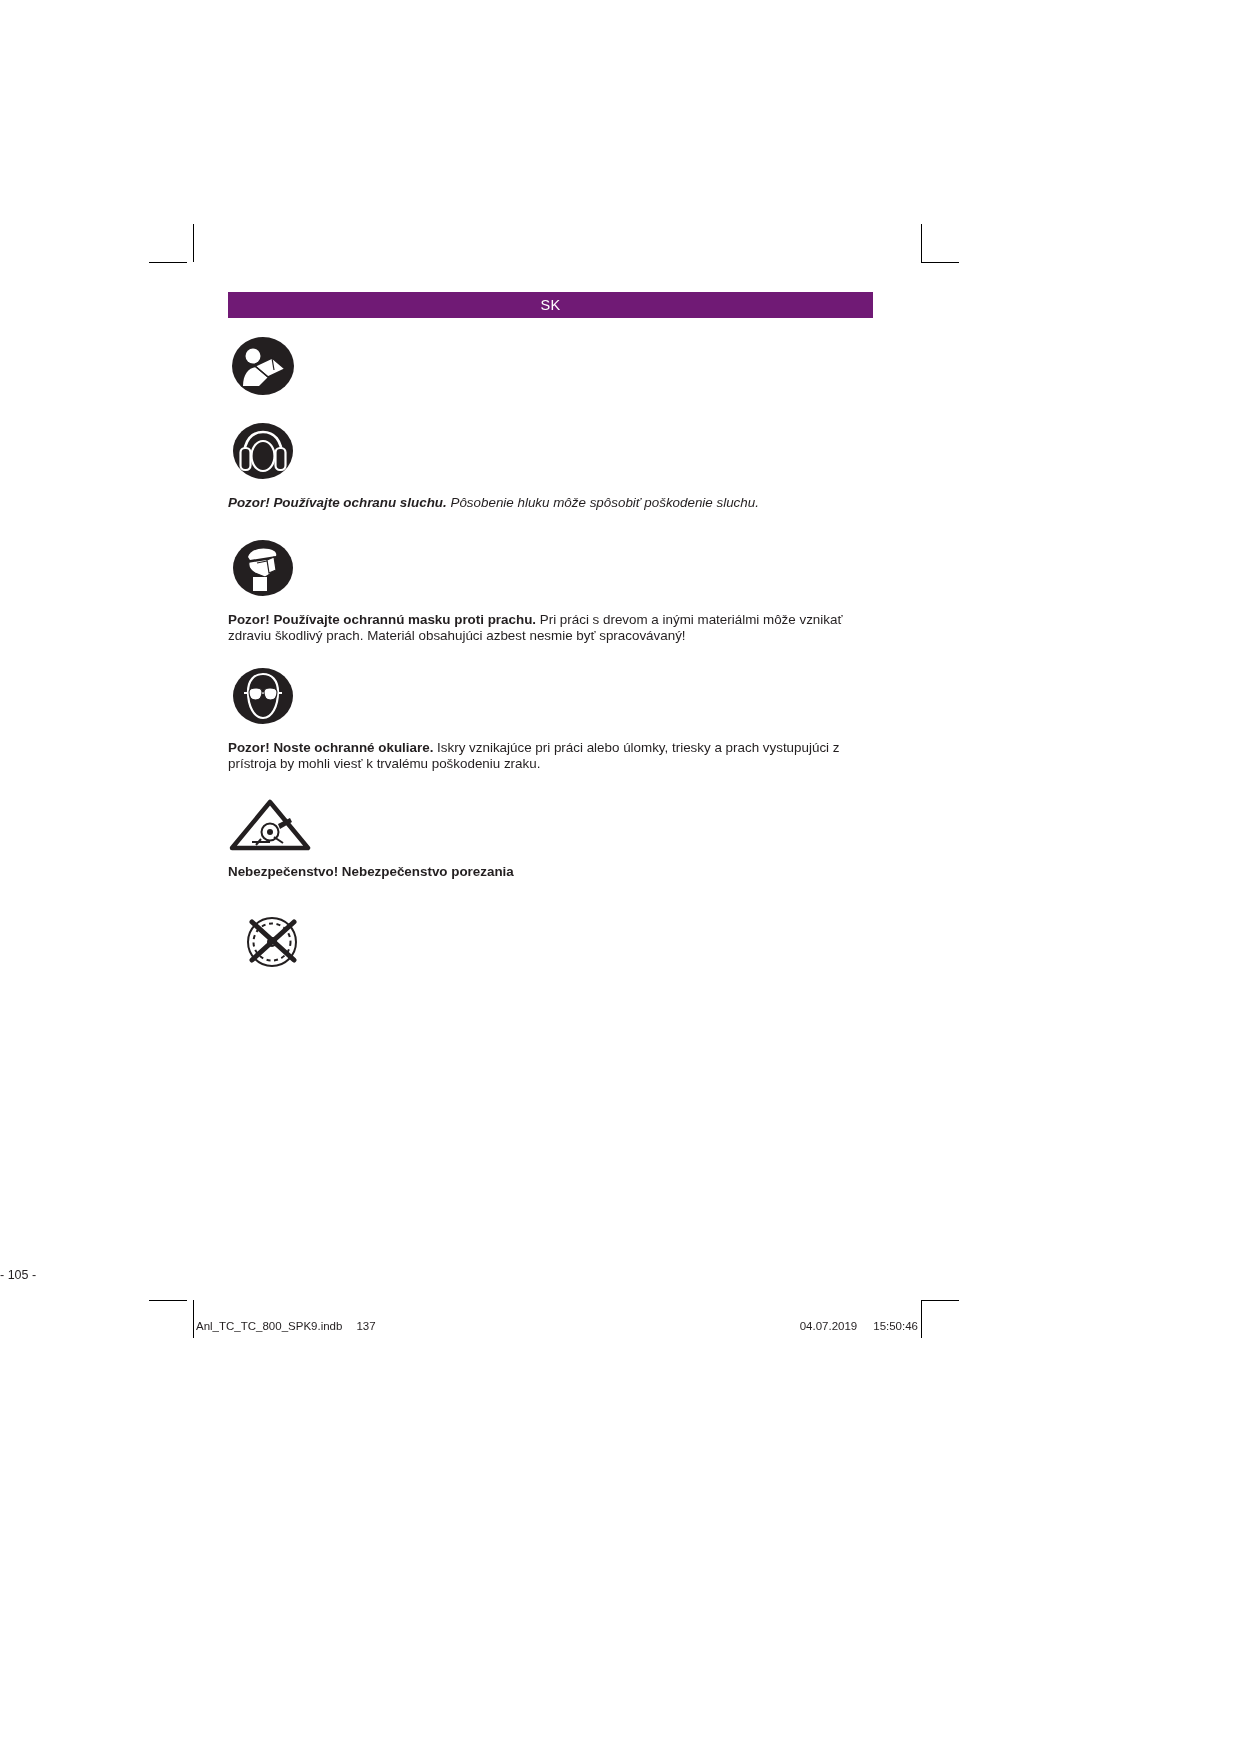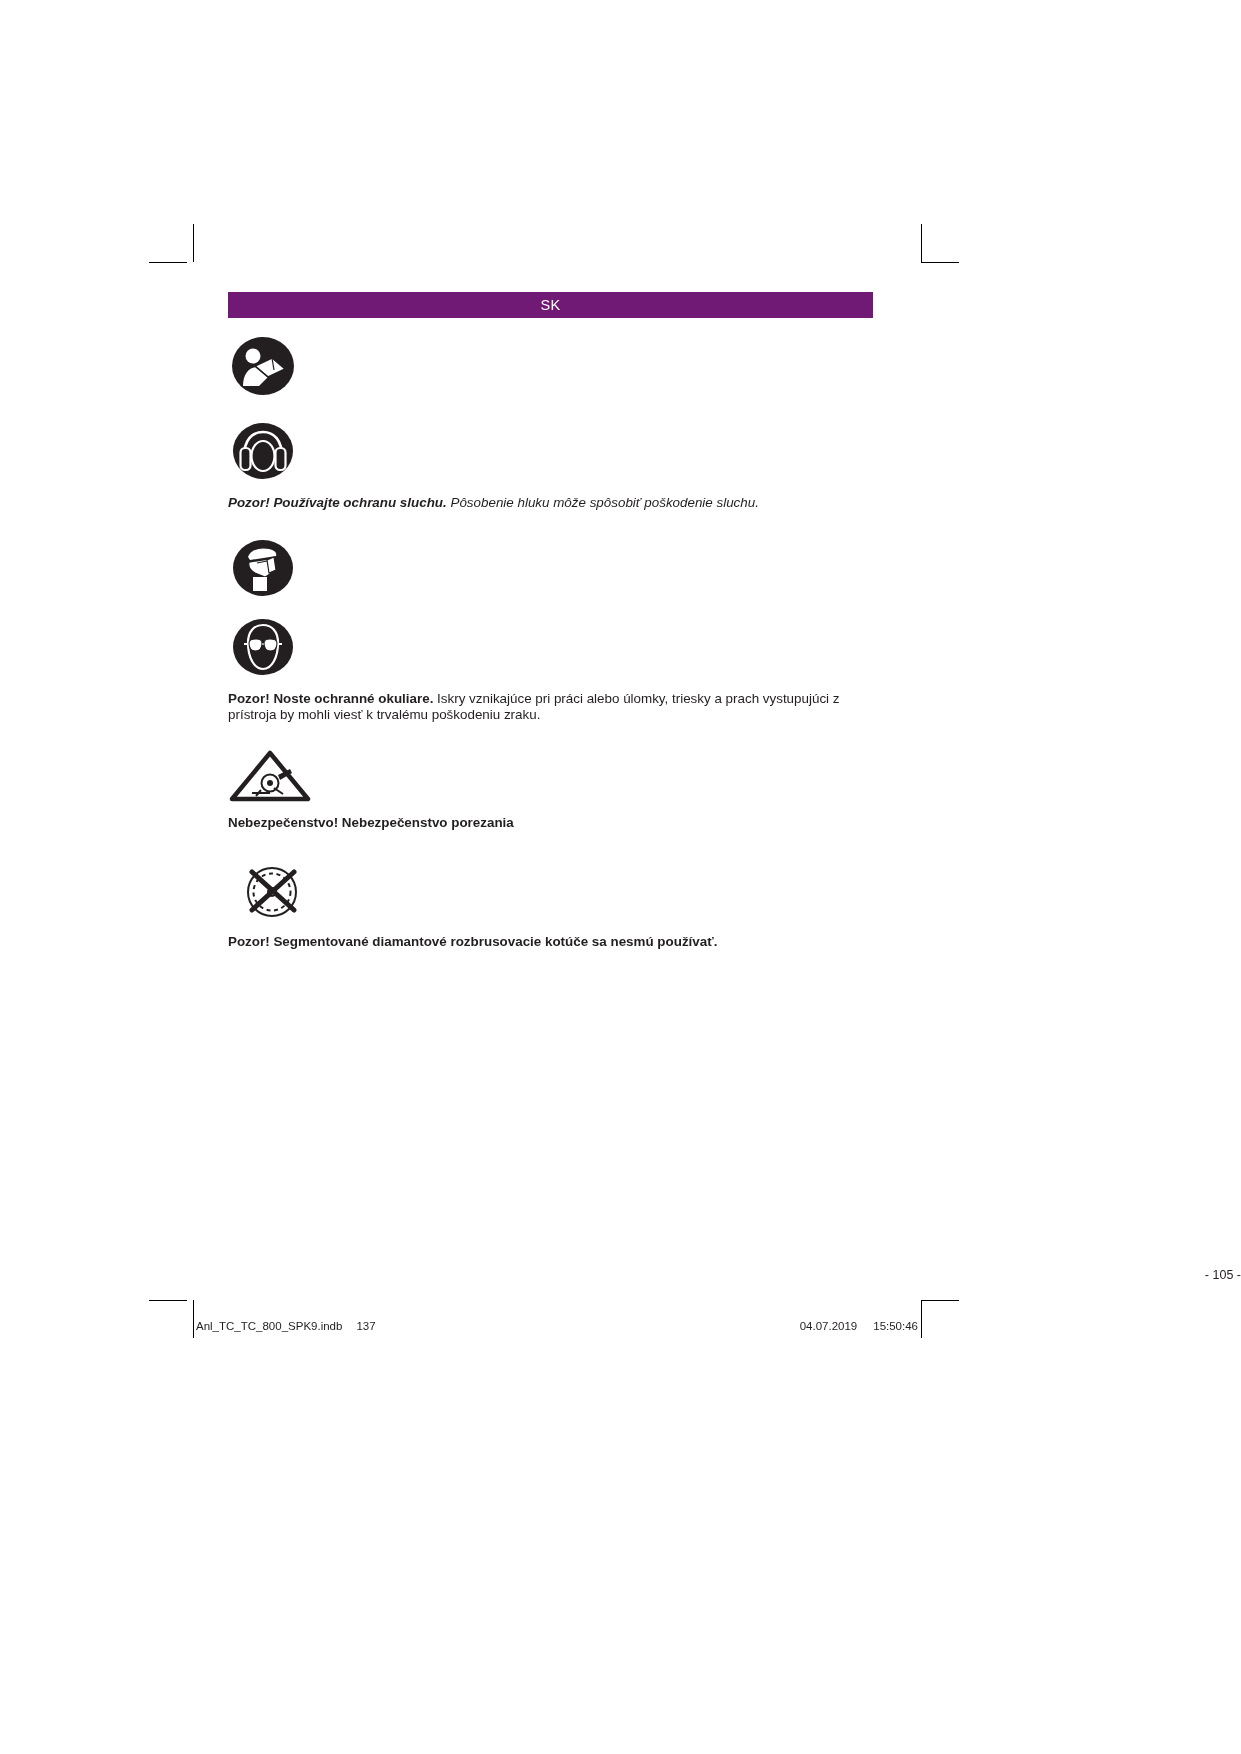--- a/index.html
+++ b/index.html
@@ -88,21 +88,21 @@
 
   .block-6 .block-icon { height: 58px; margin-top: 32px; }
   .block-6 .block-text { margin-top: 13px; }
 
   
   .page-number {
     position: absolute;
     left: 0;
     top: 1268px;
     width: 1241px;
-    text-align: right;
+    text-align: left;
     font-size: 12.5px;
     color: #231f20;
   }
   .colophon {
     position: absolute;
     left: 196px;
     top: 1320px;
     width: 722px;
     display: flex;
     justify-content: space-between;
@@ -164,20 +164,23 @@
       <div class="block-icon">
         <svg width="70" height="56" viewBox="0 0 70 56" aria-hidden="true">
           <ellipse cx="35" cy="28" rx="30" ry="28" fill="#231f20"></ellipse>
           <path d="M20 17 C22 10, 32 7, 41 9 C47 10.5, 49 13, 48 16 L22 20 Z" fill="#ffffff"></path>
           <path d="M21 22 L47 18 C49 26, 45 34, 37 37 L27 33 C22 30, 20 26, 21 22 Z" fill="#ffffff" stroke="#231f20" stroke-width="1.3"></path>
           <path d="M29 23 L44 20" stroke="#231f20" stroke-width="1.2"></path>
           <rect x="25" y="37" width="14" height="14" fill="#ffffff"></rect>
           <path d="M39 20 L46 17 L48 30 L41 33 Z" fill="#ffffff" stroke="#231f20" stroke-width="1.2"></path>
         </svg>
       </div>
+      <div class="block-text">
+        <span class="lead">Pozor! Používajte ochrannú masku proti prachu.</span><span> Pri práci s drevom a inými materiálmi môže vznikať zdraviu škodlivý prach. Materiál obsahujúci azbest nesmie byť spracovávaný!</span>
+      </div>
     </div>
 
     <div class="block block-4">
       <div class="block-icon">
         <svg width="70" height="56" viewBox="0 0 70 56" aria-hidden="true">
           <ellipse cx="35" cy="28" rx="30" ry="28" fill="#231f20"></ellipse>
           <path d="M20 24 C20 12, 26.5 6, 35 6 C43.5 6, 50 12, 50 24 C50 38, 44 50, 35 50 C26 50, 20 38, 20 24 Z" fill="none" stroke="#ffffff" stroke-width="2.2"></path>
           <path d="M16 25 L54 25" stroke="#ffffff" stroke-width="2.2"></path>
           <path d="M21 24 C21 21, 24 20, 28 20 C32 20, 34 21, 34 24 C34 29, 31.5 32, 27.5 32 C23.5 32, 21 29, 21 24 Z" fill="#ffffff" stroke="#231f20" stroke-width="1.1"></path>
           <path d="M36 24 C36 21, 38 20, 42 20 C46 20, 49 21, 49 24 C49 29, 46.5 32, 42.5 32 C38.5 32, 36 29, 36 24 Z" fill="#ffffff" stroke="#231f20" stroke-width="1.1"></path>
@@ -210,23 +213,20 @@
         <svg width="90" height="58" viewBox="0 0 90 58" aria-hidden="true">
           <g fill="none" stroke="#231f20" stroke-width="2">
             <circle cx="44" cy="29" r="24"></circle>
             <circle cx="44" cy="29" r="18.5" stroke-dasharray="4 3.6"></circle>
             <circle cx="44" cy="29" r="4"></circle>
           </g>
           <path d="M24 9 L66 47" stroke="#231f20" stroke-width="5" stroke-linecap="round"></path>
           <path d="M66 9 L24 47" stroke="#231f20" stroke-width="5" stroke-linecap="round"></path>
         </svg>
       </div>
-      <div class="block-text">
-        <span class="lead">Pozor! Segmentované diamantové rozbrusovacie kotúče sa nesmú používať.</span><span></span>
-      </div>
     </div>
 
   </div>
 </div>
 
 <div class="page-number">- 105 -</div>
 
 <div class="colophon">
   <div class="colophon-left">
     <span>Anl_TC_TC_800_SPK9.indb</span>

